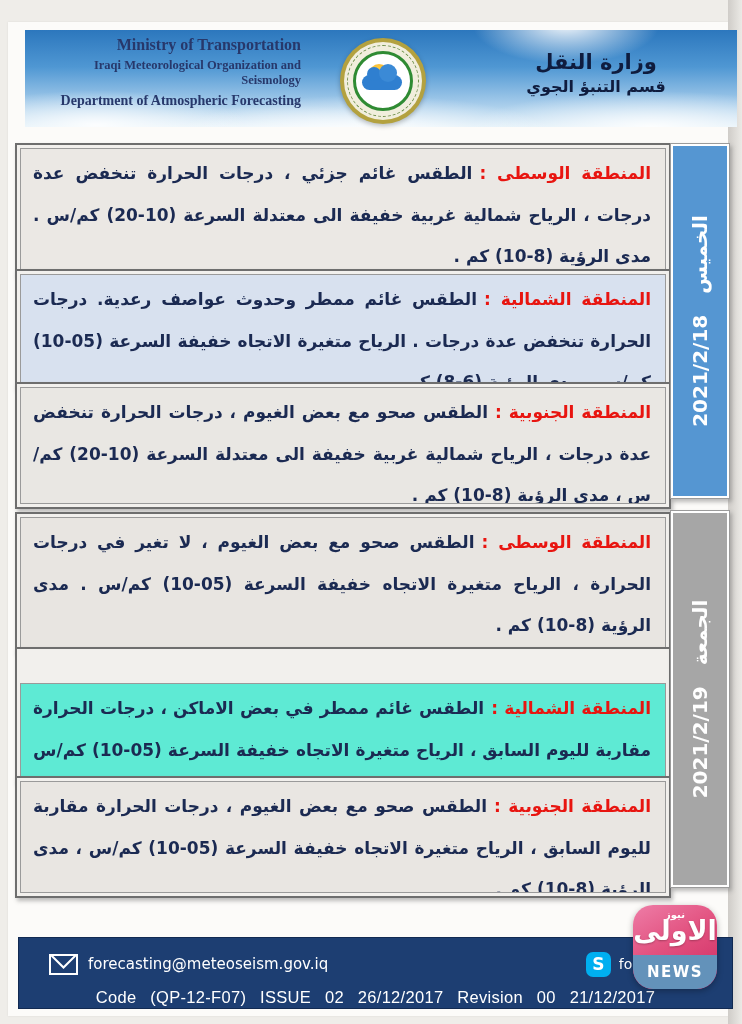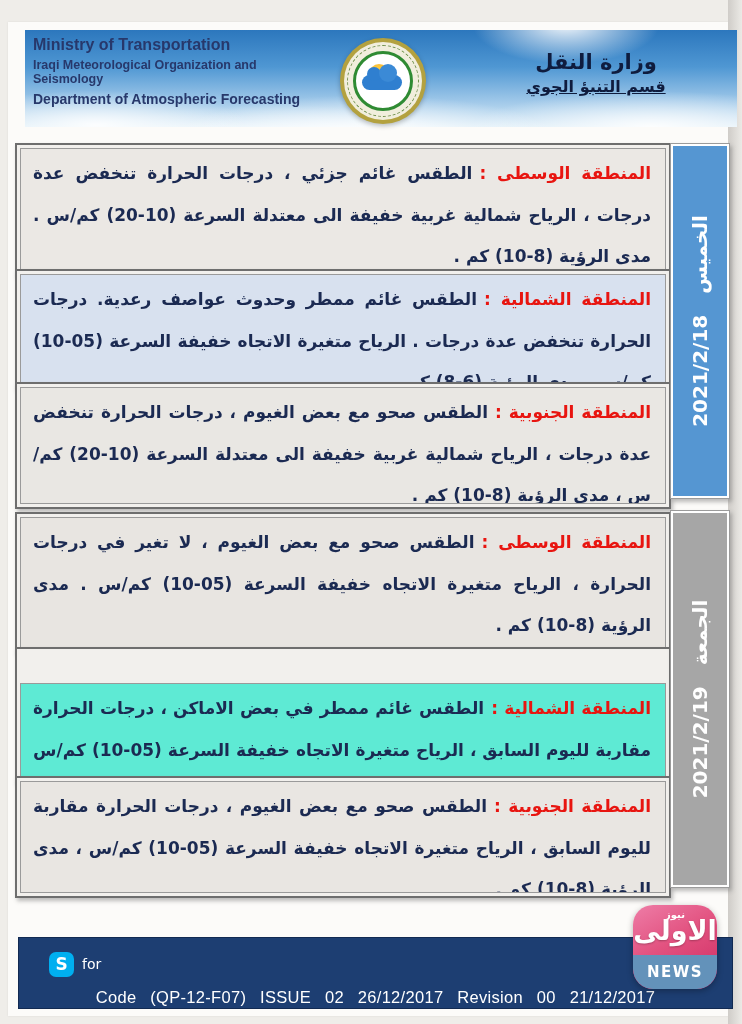--- a/index.html
+++ b/index.html
@@ -11,28 +11,28 @@
   
   .sky{position:absolute;left:25px;top:30px;width:712px;height:97px;
     background:
       radial-gradient(ellipse 130px 55px at 76% -6%, rgba(255,255,255,.95), rgba(255,255,255,0) 72%),
       radial-gradient(ellipse 210px 48px at 10% 98%, rgba(255,255,255,.92), transparent 72%),
       radial-gradient(ellipse 260px 55px at 48% 108%, rgba(255,255,255,.96), transparent 72%),
       radial-gradient(ellipse 250px 50px at 88% 100%, rgba(255,255,255,.92), transparent 72%),
       radial-gradient(ellipse 320px 75px at 35% 135%, #ffffff, transparent 75%),
       linear-gradient(180deg,#2c77bd 0%,#4f97d3 38%,#9cc6e8 72%,#dcedf8 100%);
   }
-  .hdr-en{position:absolute;left:8px;top:4px;width:268px;text-align:left;color:#27386b;font-family:Liberation Sans, sans-serif;font-weight:700;}
+  .hdr-en{position:absolute;left:8px;top:4px;width:268px;text-align:right;color:#27386b;font-family:Liberation Serif, serif;font-weight:700;}
   .hdr-en .l1{font-size:16px;margin:2px 0 4px;}
   .hdr-en .l2{font-size:12.5px;margin:0 0 5px;font-weight:600;}
   .hdr-en .l3{font-size:14px;margin:0;}
   .hdr-ar{position:absolute;right:6px;top:0;width:270px;text-align:center;color:#0f1c3e;font-weight:700;direction:rtl;}
   .hdr-ar .l1{font-size:21px;margin:20px 0 3px;}
   .hdr-ar .l2{font-size:15.5px;margin:0 0 4px;}
-  .hdr-ar .l3{font-size:16px;margin:0;text-decoration:underline;}
+  .hdr-ar .l3{font-size:16px;margin:0;}
   .logo{position:absolute;left:315px;top:8px;width:86px;height:86px;border-radius:50%;
     background:#b3a13f;box-shadow:0 2px 5px rgba(0,0,0,.25);}
   .logo .r2{position:absolute;inset:4px;border-radius:50%;background:#f1eedd;}
   .logo .r2:after{content:'';position:absolute;inset:3px;border-radius:50%;border:1.5px dashed #6d8f49;}
   .logo .r3{position:absolute;inset:13px;border-radius:50%;background:#fff;border:3px solid #2f8b33;}
   .logo .sun{position:absolute;left:29px;top:26px;width:20px;height:20px;border-radius:50%;
     background:radial-gradient(circle at 40% 40%, #ffd94d, #f2a01d);}
   .logo .cloud{position:absolute;left:22px;top:37px;width:40px;height:15px;border-radius:8px;background:#2f7fd0;}
   .logo .cloud:before{content:'';position:absolute;left:5px;top:-8px;width:14px;height:14px;border-radius:50%;background:#2f7fd0;}
   .logo .cloud:after{content:'';position:absolute;left:17px;top:-11px;width:18px;height:18px;border-radius:50%;background:#3b8ad6;}
@@ -143,20 +143,24 @@
     </div>
   </div>
   <div class="daybar d2">
     <div class="fill" style="background: rgb(166, 166, 166);">
       <span class="vlabel">الجمعة 2021/2/19</span>
     </div>
   </div>
 
   <div class="footer" style="background: rgb(29, 62, 114);">
     <div class="contact-row">
+      <div class="email-block">
+        <div class="mail-icon"></div>
+        <span>forecasting@meteoseism.gov.iq</span>
+      </div>
       <div class="skype-block">
         <div class="skype-icon" style="background: rgb(0, 175, 240);">S</div>
         <span>for</span>
       </div>
     </div>
     <div class="code-row">Code (QP-12-F07) ISSUE 02 26/12/2017 Revision 00 21/12/2017</div>
   </div>
 
   <div class="badge">
     <div class="badge-ar">

